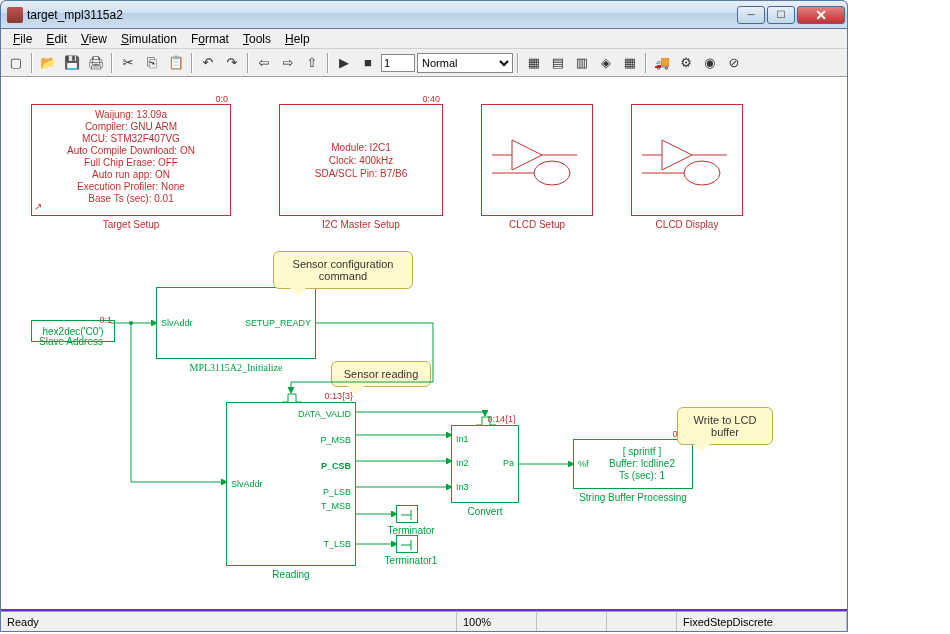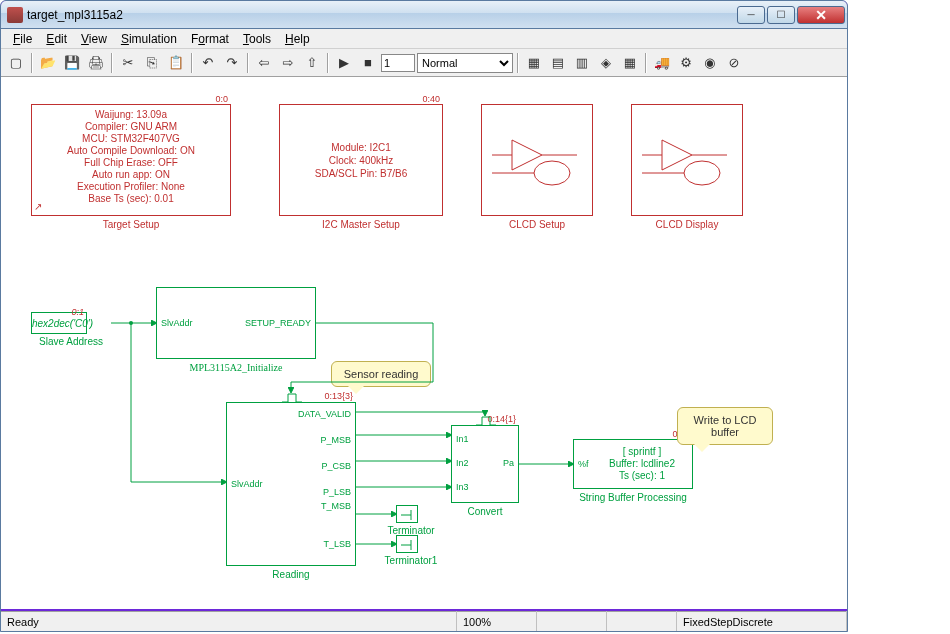--- a/index.html
+++ b/index.html
@@ -156,41 +156,41 @@
             <polygon points="30,35 60,50 30,65"></polygon>
             <ellipse cx="70" cy="68" rx="18" ry="12"></ellipse>
             <line x1="10" y1="50" x2="30" y2="50"></line>
             <line x1="60" y1="50" x2="95" y2="50"></line>
             <line x1="52" y1="68" x2="10" y2="68"></line>
           </g>
         </svg>
     </div>
     <div class="label red" style="left:630px; top:142px; width:112px;">CLCD Display</div>
 
-    <div class="block green" style="left:30px; top:235px; width:56px; height:22px; line-height:22px;font-style:italic;">
+    <div class="block green" style="left:30px; top:243px; width:84px; height:22px; line-height:22px;">
       <div class="badge red" style="right:2px; top:-12px;">0:1</div>
       <span>hex2dec('C0')</span>
     </div>
     <div class="label green" style="left:30px; top:259px; width:80px;">Slave Address</div>
 
     <div class="block green" style="left:155px; top:210px; width:160px; height:72px;">
       <span class="port-label green" style="left:4px; top:30px;">SlvAddr</span>
       <span class="port-label green" style="right:4px; top:30px;">SETUP_READY</span>
     </div>
     <div class="label green" style="left:155px; top:285px; width:160px;font-family:Liberation Serif, serif;">MPL3115A2_Initialize</div>
 
     <div class="block green" style="left:225px; top:325px; width:130px; height:164px;">
       <div class="badge red" style="right:2px; top:-12px;">0:13{3}</div>
       <svg style="position:absolute; top:-10px; left:55px;" width="20" height="10">
           <path d="M0 9 L6 9 L6 1 L14 1 L14 9 L20 9" stroke="#00a040" fill="none"></path>
         </svg>
       <span class="port-label green" style="left:4px; top:76px;">SlvAddr</span>
       <span class="port-label green" style="right:4px; top:6px;">DATA_VALID</span>
       <span class="port-label green" style="right:4px; top:32px;">P_MSB</span>
-      <span class="port-label green" style="right:4px; top:58px;">P_CSB</span>
+      <span class="port-label green" style="right:4px; top:58px;font-weight:bold;">P_CSB</span>
       <span class="port-label green" style="right:4px; top:84px;">P_LSB</span>
       <span class="port-label green" style="right:4px; top:98px;">T_MSB</span>
       <span class="port-label green" style="right:4px; top:136px;">T_LSB</span>
     </div>
     <div class="label green" style="left:225px; top:492px; width:130px;">Reading</div>
 
     <div class="block green" style="left:450px; top:348px; width:68px; height:78px;">
       <div class="badge red" style="right:2px; top:-12px;">0:14{1}</div>
       <svg style="position:absolute; top:-10px; left:24px;" width="20" height="10">
           <path d="M0 9 L6 9 L6 1 L14 1 L14 9 L20 9" stroke="#00a040" fill="none"></path>
@@ -223,20 +223,21 @@
     <div class="block green" style="left:395px; top:458px; width:22px; height:18px;">
       <svg width="22" height="18">
           <g stroke="#00a040" fill="none">
             <line x1="4" y1="9" x2="14" y2="9"></line>
             <line x1="14" y1="4" x2="14" y2="14"></line>
           </g>
         </svg>
     </div>
     <div class="label green" style="left:380px; top:478px; width:60px;">Terminator1</div>
 
+    <div class="tooltip tail-left" style="left:272px; top:174px; width:140px;">Sensor configuration command</div>
     <div class="tooltip tail-left" style="left:330px; top:284px; width:100px;">Sensor reading</div>
     <div class="tooltip tail-left" style="left:676px; top:330px; width:96px;">Write to LCD buffer</div>
 
     <svg class="wires">
       <defs>
           <marker id="ah" markerWidth="6" markerHeight="6" refX="5" refY="3" orient="auto">
             <path d="M0,0 L6,3 L0,6 Z" class="marker"></path>
           </marker>
         </defs>
 

